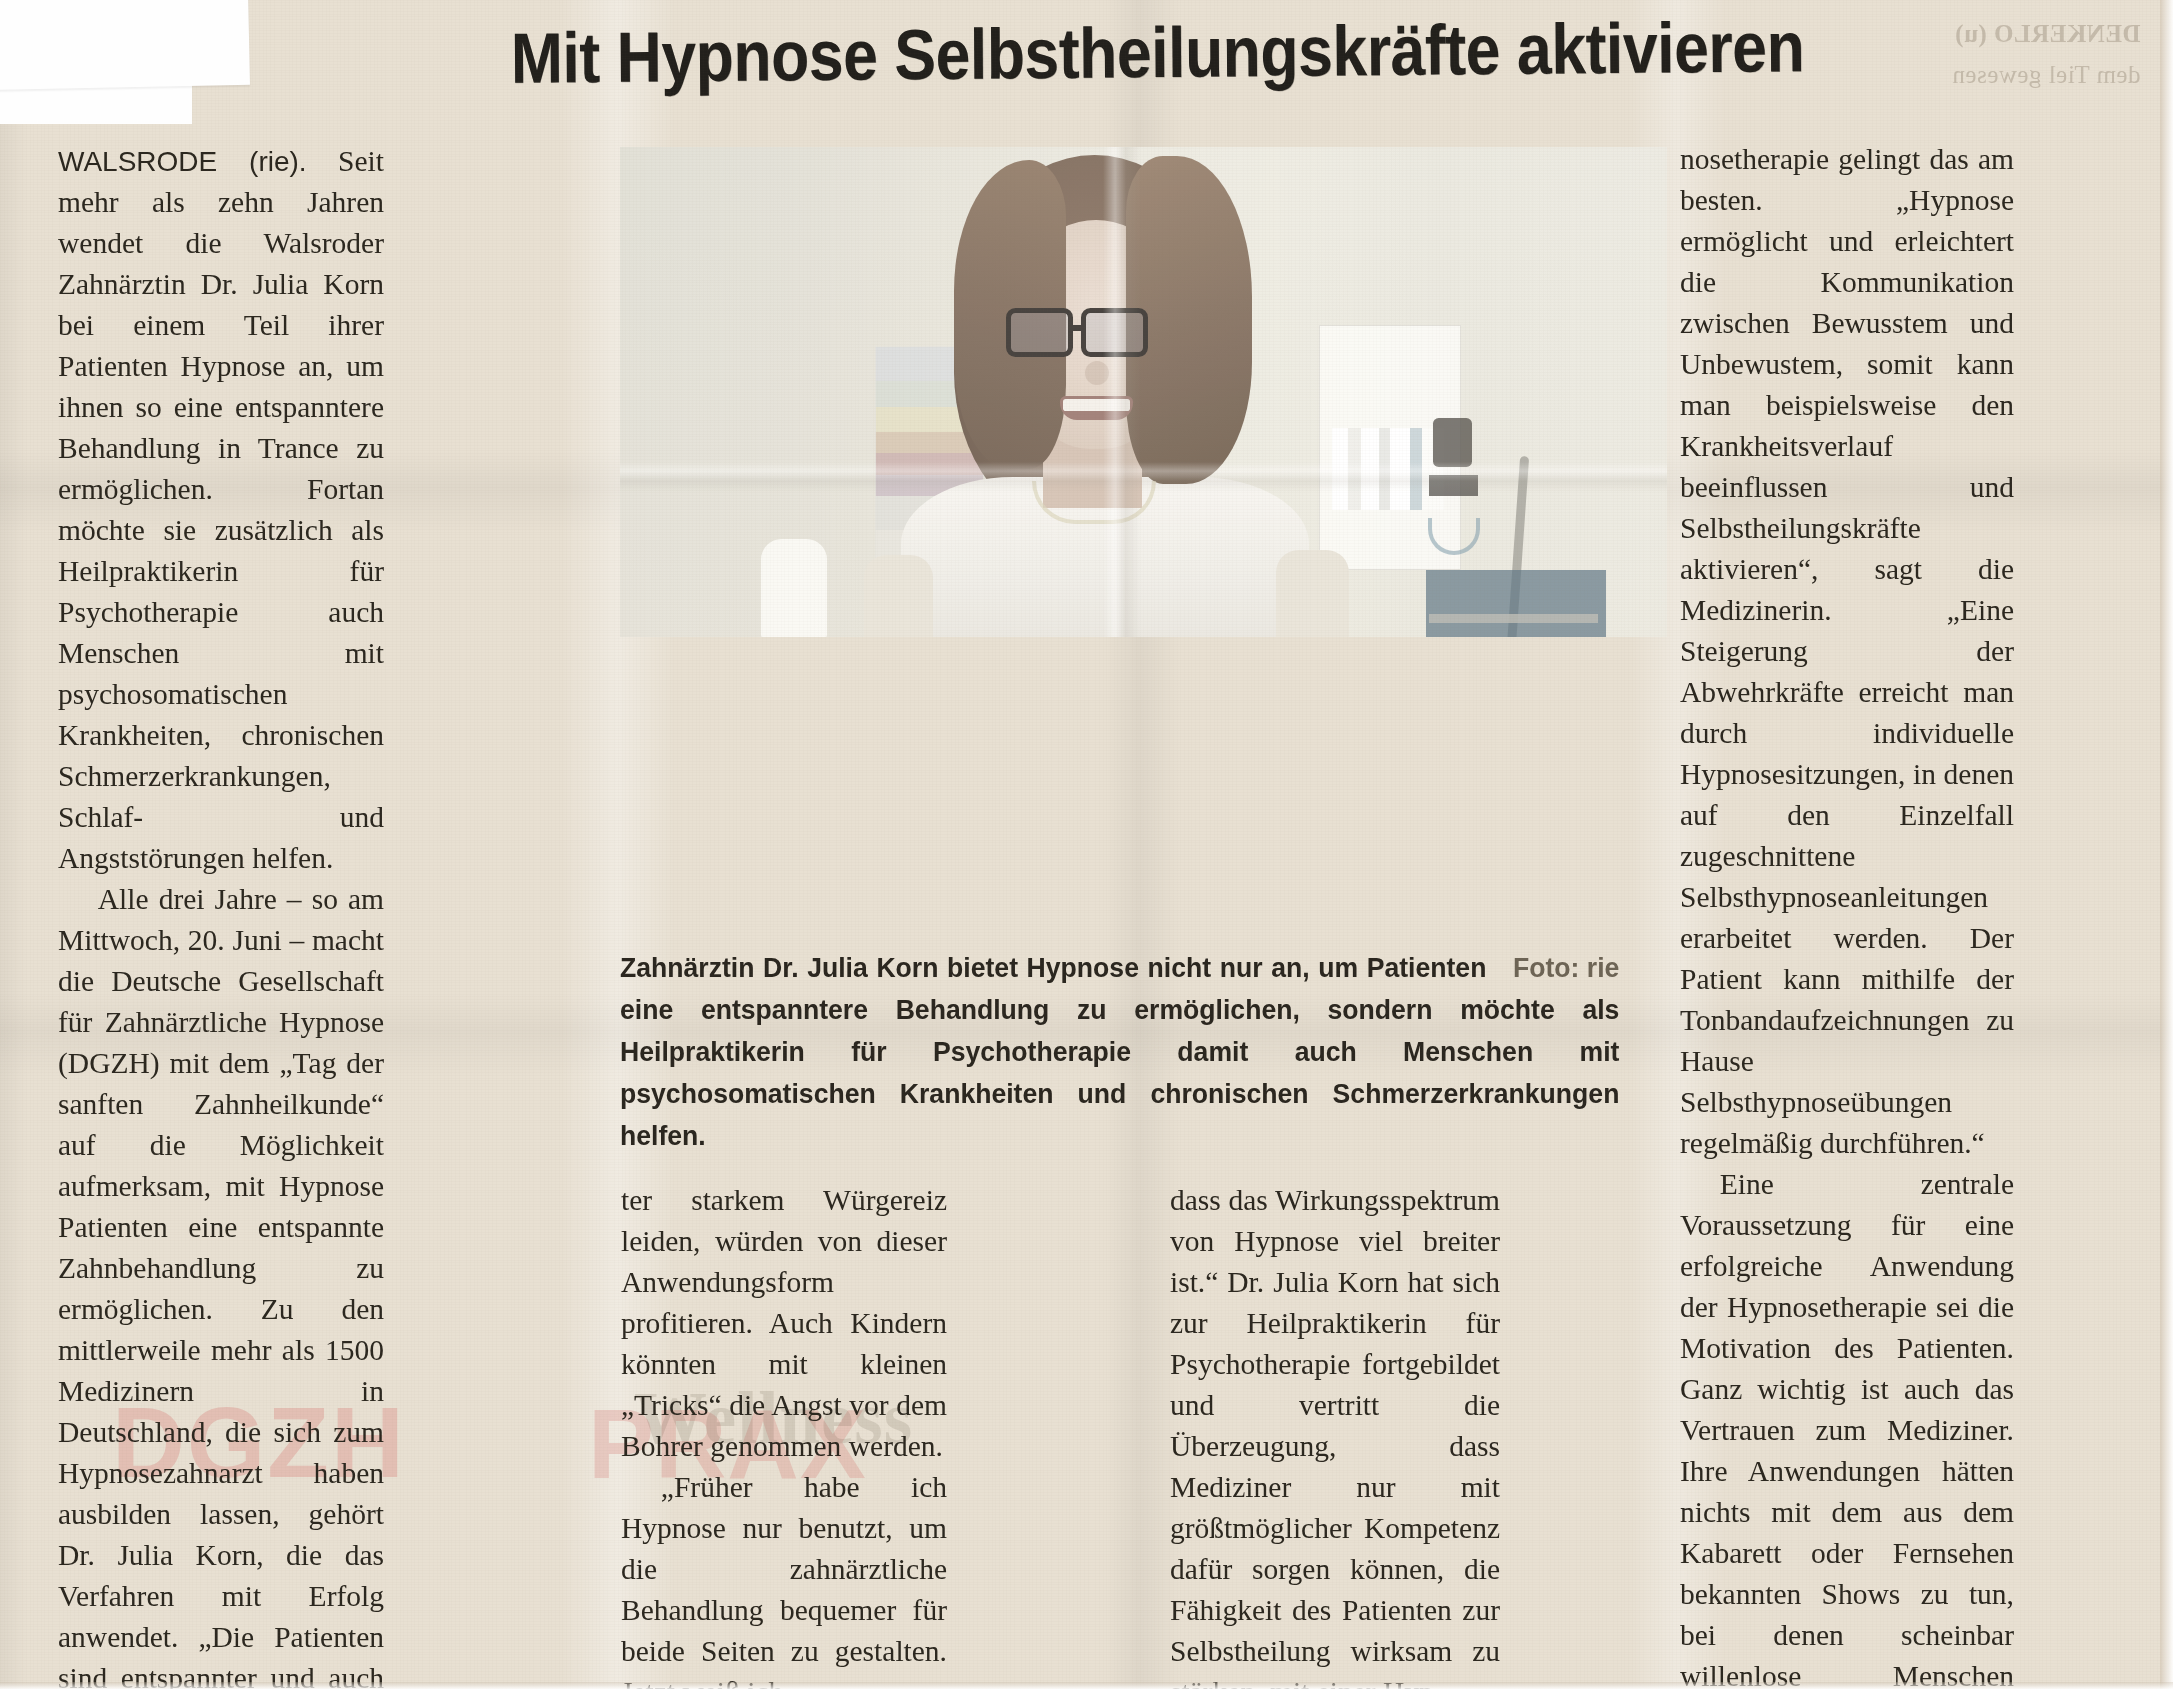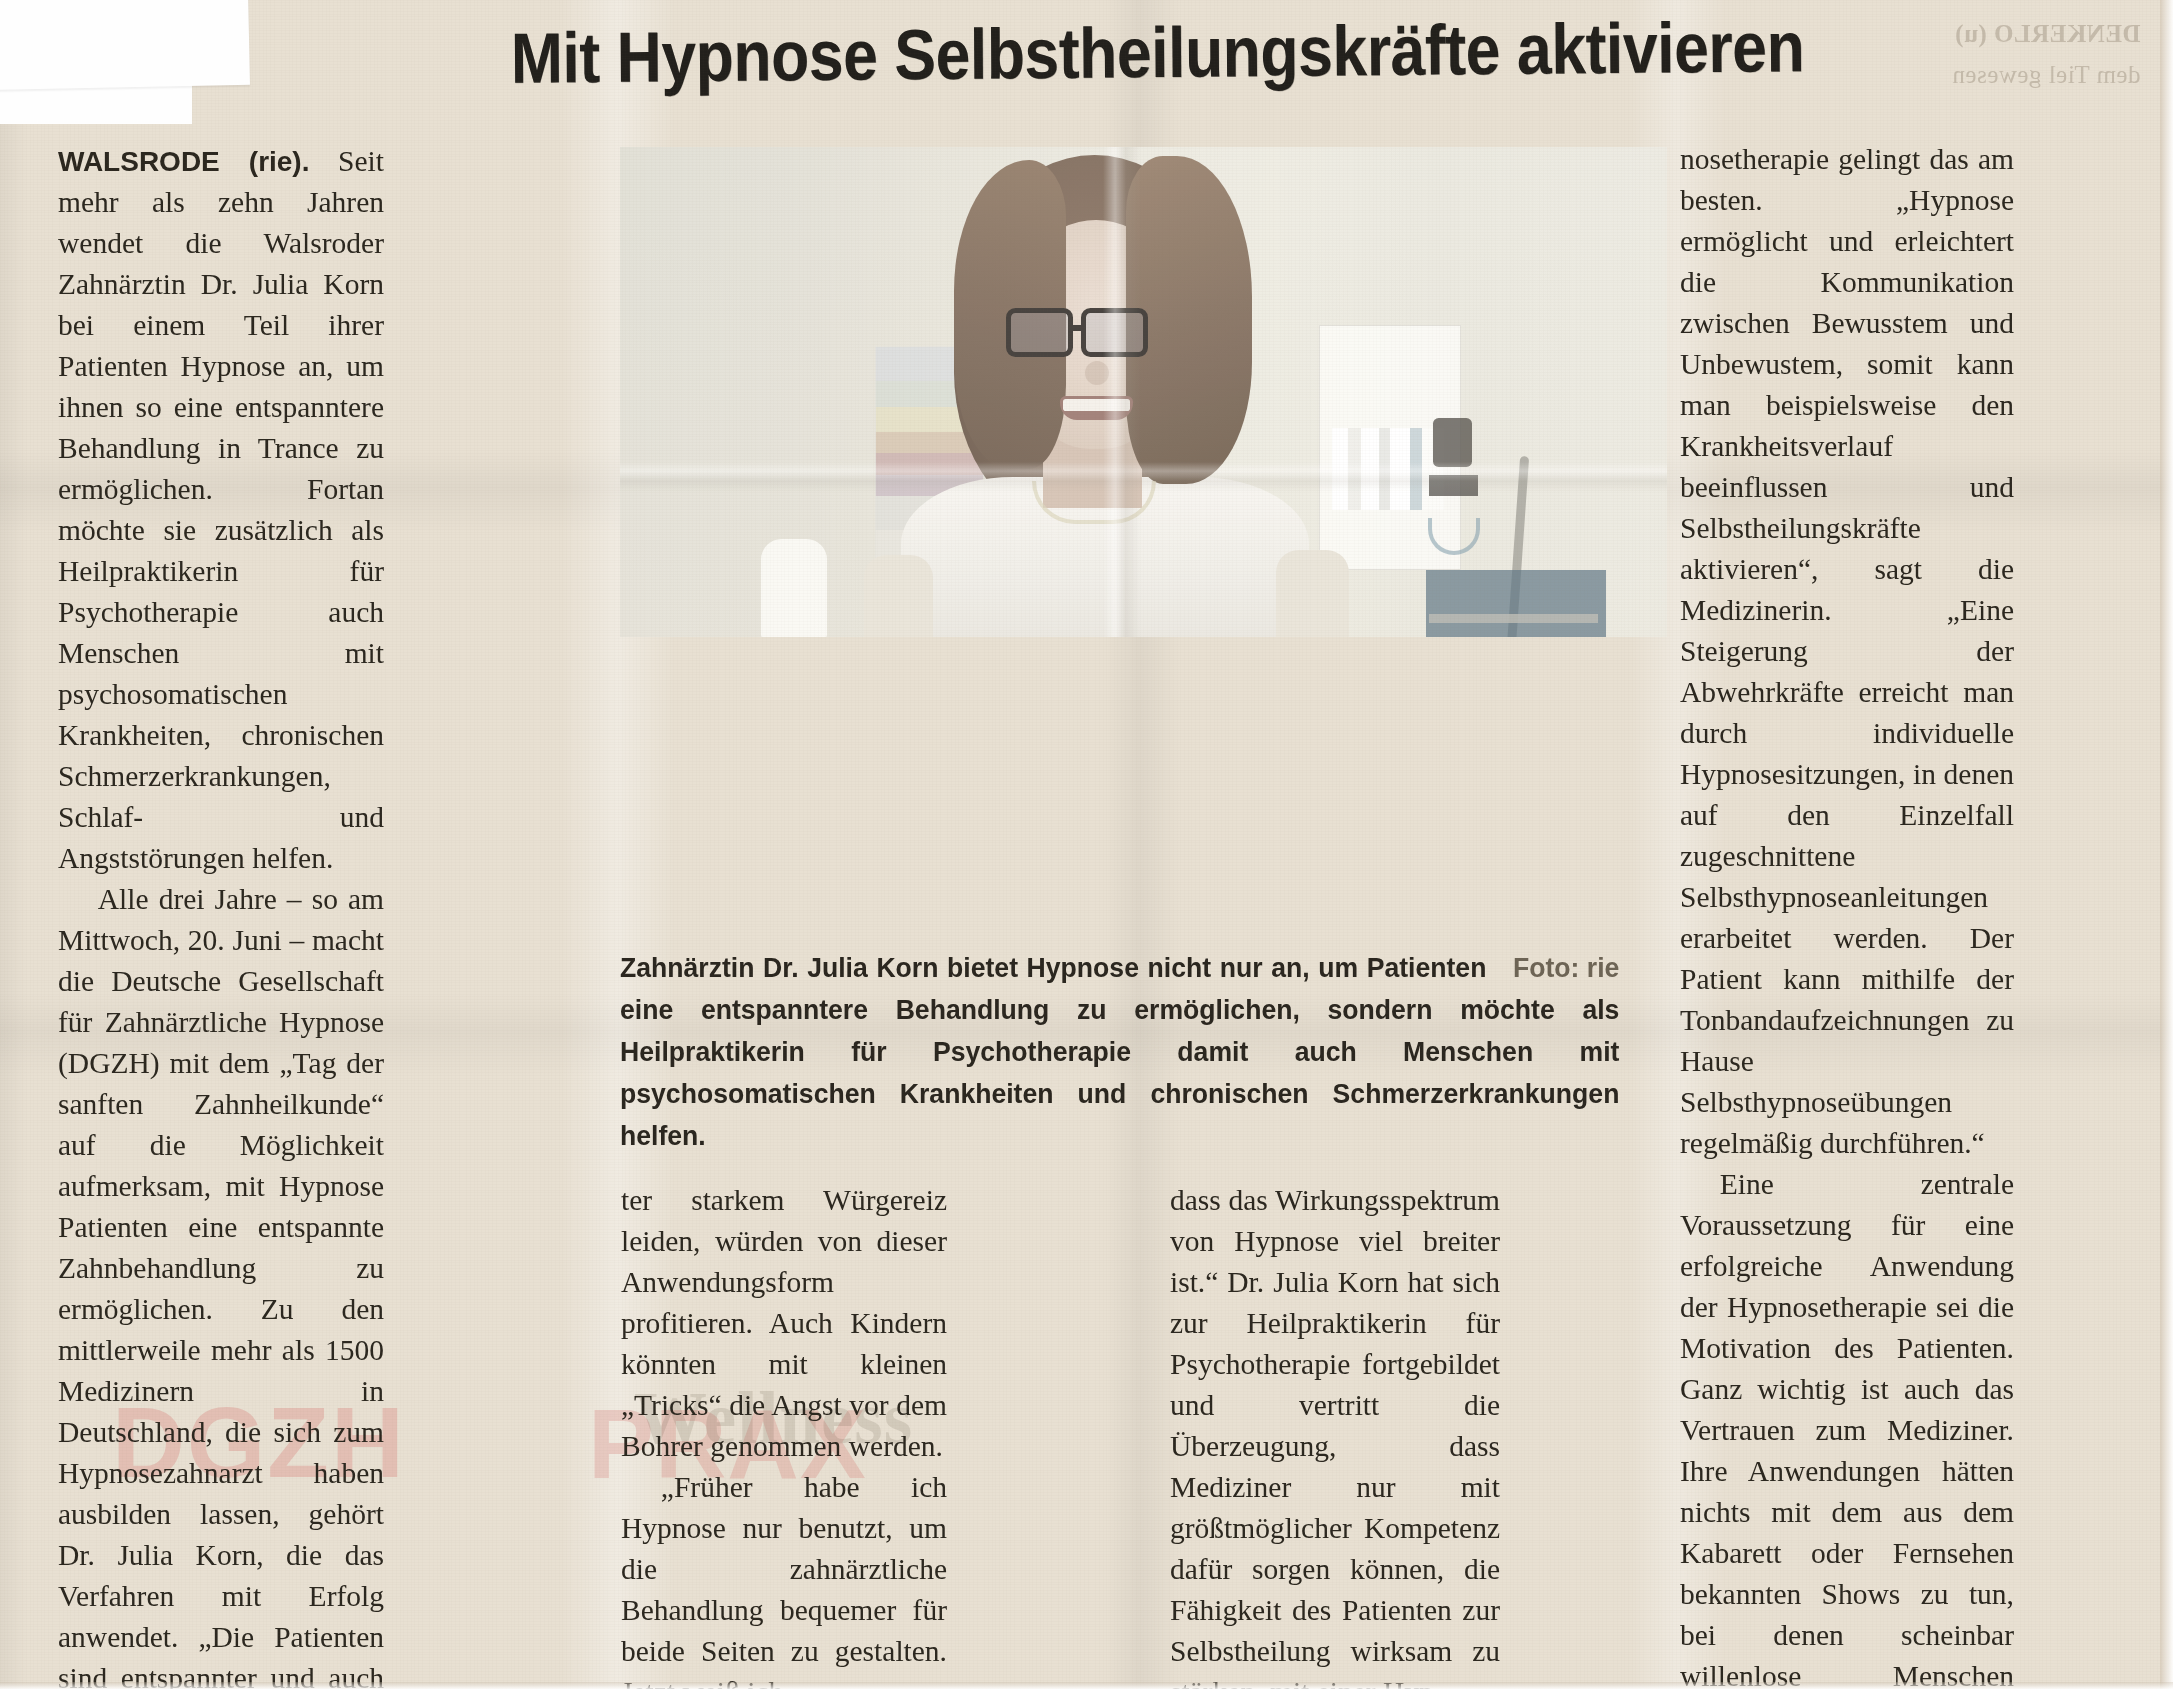--- a/index.html
+++ b/index.html
@@ -135,21 +135,21 @@
     font-size: 29.5px;
     line-height: 41px;
     color: #2b271f;
     text-align: justify;
     text-justify: inter-word;
     hyphens: manual;
     -webkit-hyphens: manual;
   }
   .col p { margin: 0; }
   .col p + p { text-indent: 1.35em; }
-  .dateline { font-family: "Liberation Sans", sans-serif; font-weight: 700; font-size: 28px; margin-top: 12px; }
+  .dateline { font-family: "Liberation Sans", sans-serif; font-weight: 400; font-size: 28px; margin-top: 12px; }
 
   #col1 { left: 58px;   top: 141px;  width: 326px; }
   #col2 { left: 621px;  top: 1180px; width: 326px; }
   #col3 { left: 1170px; top: 1180px; width: 330px; }
   #col4 { left: 1680px; top: 139px;  width: 334px; }
 
   
   #photo-wrap {
     position: absolute;
     left: 620px; top: 147px;

